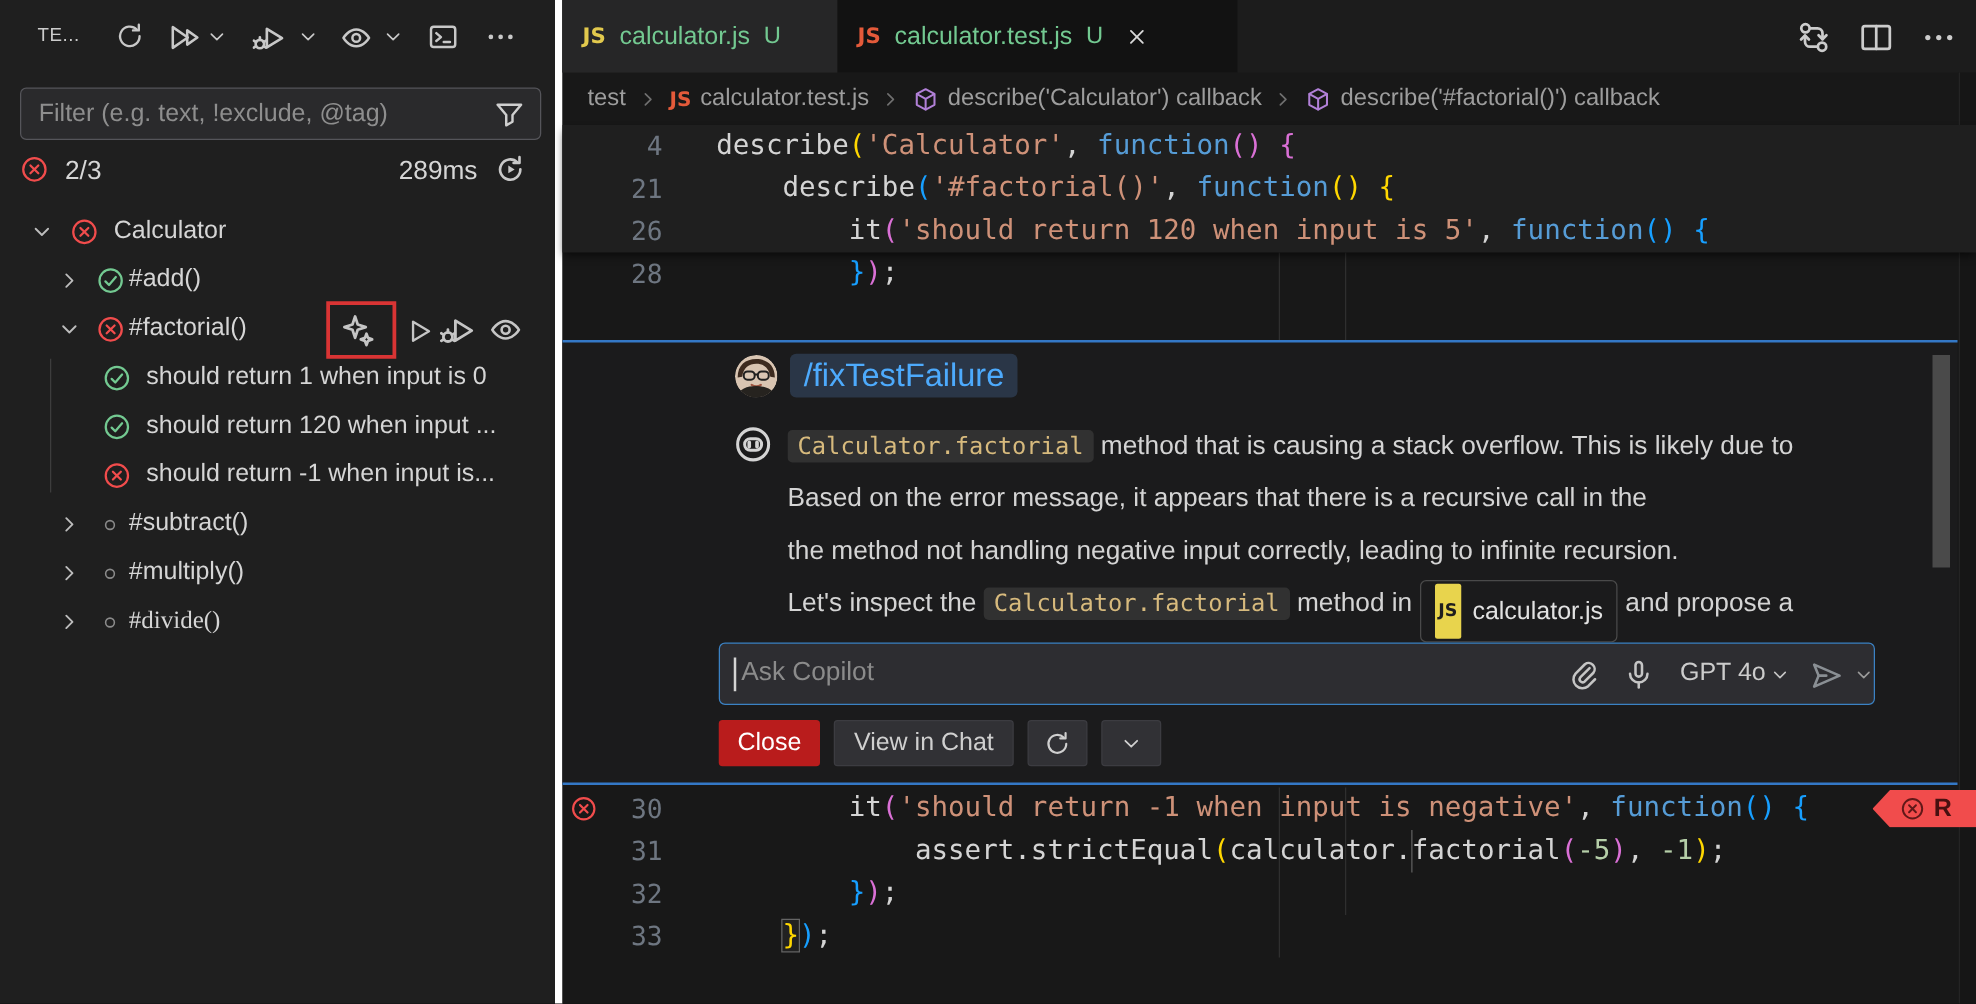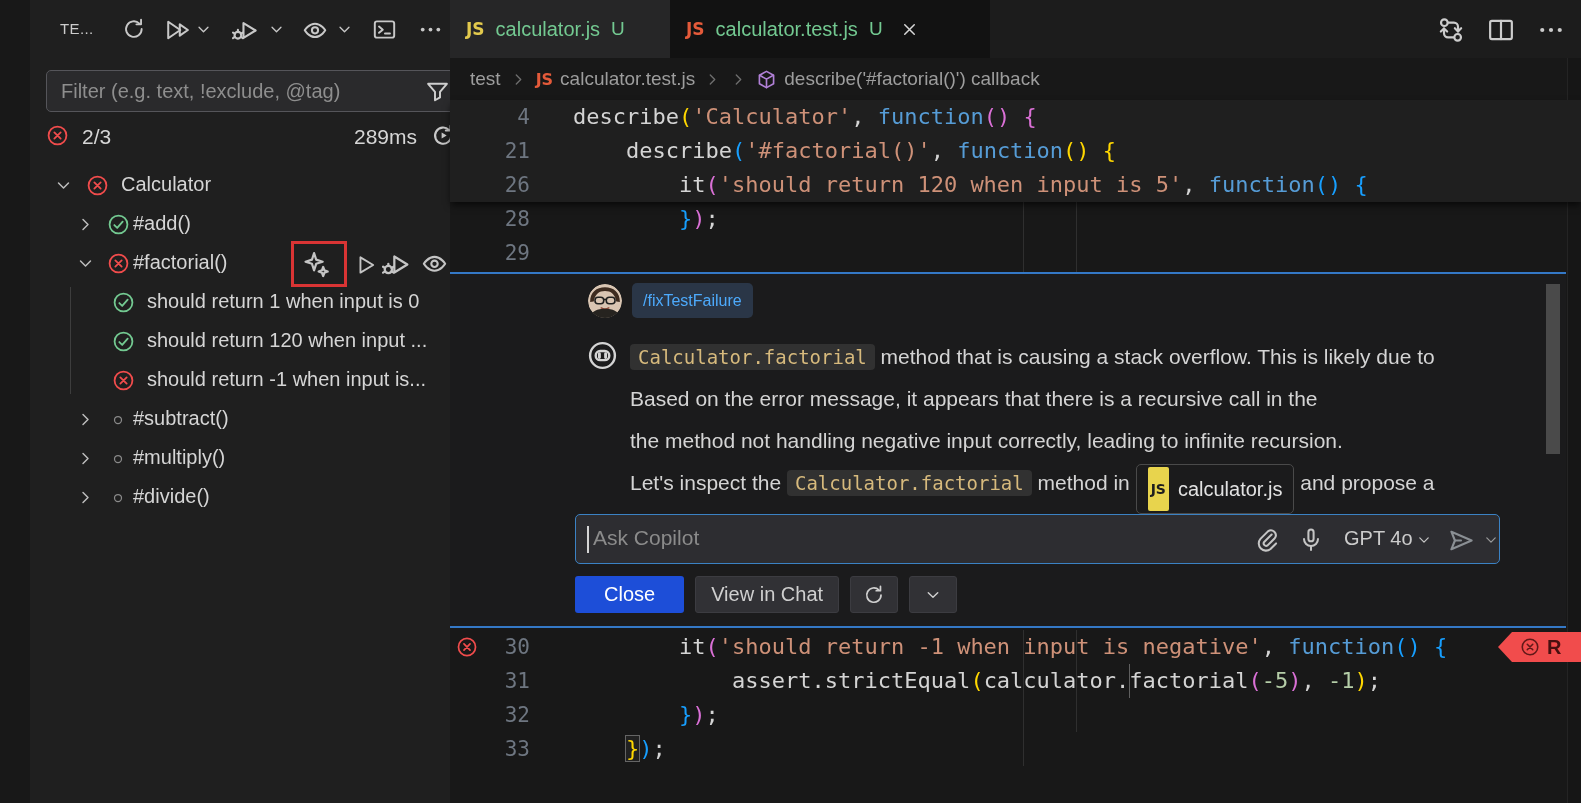--- a/index.html
+++ b/index.html
@@ -3,21 +3,21 @@
 <meta charset="utf-8">
 <style>
   * { margin:0; padding:0; box-sizing:border-box; }
   html,body { background:#101010; }
   #app { position:relative; width:1581px; height:803px; background:#181818;
          font-family:"Liberation Sans",sans-serif; color:#cccccc; overflow:hidden; }
   .icon svg { display:block; }
 
   
   .sidebar { position:absolute; left:0; top:0; width:450px; height:803px;
-             background:#1f1f1f; border-right:1px solid #ffffff;margin-left:30px; }
+             background:#1f1f1f; border-right:6px solid #ffffff; }
   .sb-title { position:absolute; left:30px; top:20px; font-size:15px; color:#cccccc; letter-spacing:.4px; }
   .tbi { position:absolute; top:17px; color:#c8c8c8; cursor:pointer; }
   .filter-box { position:absolute; left:16px; top:70px; width:417px; height:42px;
                 background:#2a2a2c; border:1px solid #55555a; border-radius:5px; }
   .filter-ph { position:absolute; left:14px; top:9px; font-size:20px; color:#8e8e8e; }
   .funnel { position:absolute; right:12px; top:8px; color:#cfcfcf; }
   .res-icon { position:absolute; left:16px; top:124px; color:#f14c4c; }
   .res-count { position:absolute; left:52px; top:125px; font-size:21px; color:#d6d6d6; }
   .res-time { position:absolute; right:62px; top:125px; font-size:21px; color:#d6d6d6; }
   .res-rerun { position:absolute; right:22px; top:122px; color:#c8c8c8; }
@@ -70,42 +70,42 @@
   .iguide { position:absolute; width:1px; background:#2f2f2f; z-index:1; }
   .iguide.active { background:#5f5f5f; }
 
   
   .chat-widget { position:absolute; left:0; top:272px; width:1116px; height:356px;
                  background:#1b1b1c; border-top:2px solid #3478c6; border-bottom:2px solid #3478c6; z-index:3; }
   .avatar { position:absolute; left:138px; top:10px; width:34px; height:34px; border-radius:50%;
             overflow:hidden; }
   .slash-chip { position:absolute; left:182px; top:9px; height:35px; background:#2a3647;
                 border-radius:5px; display:flex; align-items:center; padding:0 11px;
-                font-size:16px; color:#4daafc; }
+                font-size:26px; color:#4daafc; }
   .copilot-ic { position:absolute; left:137px; top:66px; color:#d4d4d4; }
   .chat-lines { position:absolute; left:180px; top:62px; width:915px; height:178px;
                 overflow:hidden; font-size:21px; line-height:42px; color:#d4d4d4; }
   .chat-line { white-space:nowrap; height:42px; }
   .in-code { font-family:"DejaVu Sans Mono",monospace; font-size:19px; color:#d7ba7d;
              background:#313131; border-radius:4px; padding:2px 8px; }
   .file-chip { display:inline-flex; align-items:center; gap:9px; border:1px solid #4a4a4a;
                border-radius:5px; padding:2px 11px; cursor:pointer; vertical-align:-4px; }
   .file-chip .jsb { background:#e8d44d; color:#1e1e1e; font-weight:bold; font-size:14px;
                     font-family:"DejaVu Sans",sans-serif; border-radius:2px; padding:1px 3px; }
   .file-chip .fn { font-size:20px; color:#e2e2e2; }
   .chat-input { position:absolute; left:125px; top:240px; width:925px; height:50px;
                 background:#2d2d31; border:1.5px solid #3b82c4; border-radius:5px; }
   .caret { position:absolute; left:11px; top:11px; width:1.5px; height:27px; background:#d4d4d4; }
   .chat-ph { position:absolute; left:17px; top:11px; font-size:21px; color:#8b8b8b; }
   .ci { position:absolute; top:12px; color:#c5c5c5; cursor:pointer; }
   .model-lbl { position:absolute; left:768px; top:12px; font-size:20px; color:#cccccc; cursor:pointer; }
   .chat-btns { position:absolute; left:125px; top:302px; display:flex; gap:11px; }
   .btn { height:37px; display:flex; align-items:center; justify-content:center;
          border-radius:3px; font-size:20px; cursor:pointer; }
-  .btn.primary { background:#1d4ed8; color:#ffffff; padding:0 29px; }
+  .btn.primary { background:#b91c1c; color:#ffffff; padding:0 15px; }
   .btn.secondary { background:#313135; color:#cfcfcf; padding:0 15px; border:1px solid #3c3c41; }
   .btn.iconbtn { background:#313135; width:48px; color:#cfcfcf; border:1px solid #3c3c41; }
   .chat-scrollbar { position:absolute; left:1096px; top:10px; width:14px; height:170px; background:#4a4a4a; }
 
   .ruler-strip { position:absolute; left:1117px; top:58px; width:14px; height:745px;
                  background:#161616; border-left:1px solid #242424; }
   .fail-badge { position:absolute; left:1048px; top:632px; width:83px; height:30px; background:#f14c4c;
                 clip-path:polygon(14px 0, 100% 0, 100% 100%, 14px 100%, 0 50%);
                 display:flex; align-items:center; gap:7px; padding-left:22px; z-index:4; }
   .fail-badge .ic { color:#611818; }
@@ -312,21 +312,21 @@
               <path d="M5.9 3.8L10.1 8l-4.2 4.2"></path>
             </svg>
           </span>
           <span class="st icon none" style="top: 12px; left: 80px;">
             <svg width="16" height="16" viewBox="0 0 16 16" fill="none" stroke="currentColor" stroke-width="1.25" stroke-linecap="round" stroke-linejoin="round">
               <circle cx="8" cy="8" r="3.5"></circle>
             </svg>
           </span>
           <span class="lbl" style="left: 103px;">#multiply()</span>
         </div>
-        <div class="trow" style="top: 312px;">
+        <div class="trow" style="top: 312px; font-family: Liberation Serif, serif;">
           <span class="chev icon" style="left: 46px;">
             <svg width="19" height="19" viewBox="0 0 16 16" fill="none" stroke="currentColor" stroke-width="1.25" stroke-linecap="round" stroke-linejoin="round">
               <path d="M5.9 3.8L10.1 8l-4.2 4.2"></path>
             </svg>
           </span>
           <span class="st icon none" style="top: 12px; left: 80px;">
             <svg width="16" height="16" viewBox="0 0 16 16" fill="none" stroke="currentColor" stroke-width="1.25" stroke-linecap="round" stroke-linejoin="round">
               <circle cx="8" cy="8" r="3.5"></circle>
             </svg>
           </span>
@@ -392,44 +392,52 @@
         </span>
         <div class="bc-item">
           <span class="bc-js">JS</span>
           <span>calculator.test.js</span>
         </div>
         <span class="bc-sep icon">
           <svg width="17" height="17" viewBox="0 0 16 16" fill="none" stroke="currentColor" stroke-width="1.25" stroke-linecap="round" stroke-linejoin="round">
             <path d="M5.9 3.8L10.1 8l-4.2 4.2"></path>
           </svg>
         </span>
-        <span class="bc-sep icon">
-          <svg width="17" height="17" viewBox="0 0 16 16" fill="none" stroke="currentColor" stroke-width="1.25" stroke-linecap="round" stroke-linejoin="round">
-            <path d="M5.9 3.8L10.1 8l-4.2 4.2"></path>
-          </svg>
-        </span>
         <div class="bc-item">
           <span class="bc-cube icon">
             <svg width="21" height="21" viewBox="0 0 16 16" fill="none" stroke="currentColor" stroke-width="1.25" stroke-linecap="round" stroke-linejoin="round">
               <path d="M8 1.8l5.4 2.9v6.6L8 14.2l-5.4-2.9V4.7z"></path>
               <path d="M2.8 4.8L8 7.7l5.2-2.9M8 7.7v6.5"></path>
             </svg>
           </span>
+          <span>describe('Calculator') callback</span>
+        </div>
+        <span class="bc-sep icon">
+          <svg width="17" height="17" viewBox="0 0 16 16" fill="none" stroke="currentColor" stroke-width="1.25" stroke-linecap="round" stroke-linejoin="round">
+            <path d="M5.9 3.8L10.1 8l-4.2 4.2"></path>
+          </svg>
+        </span>
+        <div class="bc-item">
+          <span class="bc-cube icon">
+            <svg width="21" height="21" viewBox="0 0 16 16" fill="none" stroke="currentColor" stroke-width="1.25" stroke-linecap="round" stroke-linejoin="round">
+              <path d="M8 1.8l5.4 2.9v6.6L8 14.2l-5.4-2.9V4.7z"></path>
+              <path d="M2.8 4.8L8 7.7l5.2-2.9M8 7.7v6.5"></path>
+            </svg>
+          </span>
           <span>describe('#factorial()') callback</span>
         </div>
       </div>
 
     <div class="sticky" id="sticky-lines">
         <div class="code-row"><span class="ln">4</span><span class="code"><span></span><span class="tk-fg">describe</span><span class="tk-b1">(</span><span class="tk-str">'Calculator'</span><span class="tk-fg">, </span><span class="tk-kw">function</span><span class="tk-b2">()</span><span class="tk-b2"> {</span></span></div>
         <div class="code-row"><span class="ln">21</span><span class="code"><span>    </span><span class="tk-fg">describe</span><span class="tk-b3">(</span><span class="tk-str">'#factorial()'</span><span class="tk-fg">, </span><span class="tk-kw">function</span><span class="tk-b1">()</span><span class="tk-b1"> {</span></span></div>
         <div class="code-row"><span class="ln">26</span><span class="code"><span>        </span><span class="tk-fg">it</span><span class="tk-b2">(</span><span class="tk-str">'should return 120 when input is 5'</span><span class="tk-fg">, </span><span class="tk-kw">function</span><span class="tk-b3">()</span><span class="tk-b3"> {</span></span></div>
       </div>
     <div id="mid-lines">
         <div class="code-row"><span class="ln">28</span><span class="code"><span>        </span><span class="tk-b3">}</span><span class="tk-b2">)</span><span class="tk-fg">;</span></span></div>
-        <div class="code-row"><span class="ln">29</span><span class="code"><span></span></span></div>
       </div>
 
     <div class="iguide" style="left:573px; top:202px; height:70px;"></div>
     <div class="iguide" style="left:626px; top:202px; height:70px;"></div>
     <div class="iguide" style="left:573px; top:630px; height:136px;"></div>
     <div class="iguide" style="left:626px; top:630px; height:102px;"></div>
     <div class="iguide active" style="left:679px; top:664px; height:34px;"></div>
 
     <div class="chat-widget">
       <span class="avatar">

